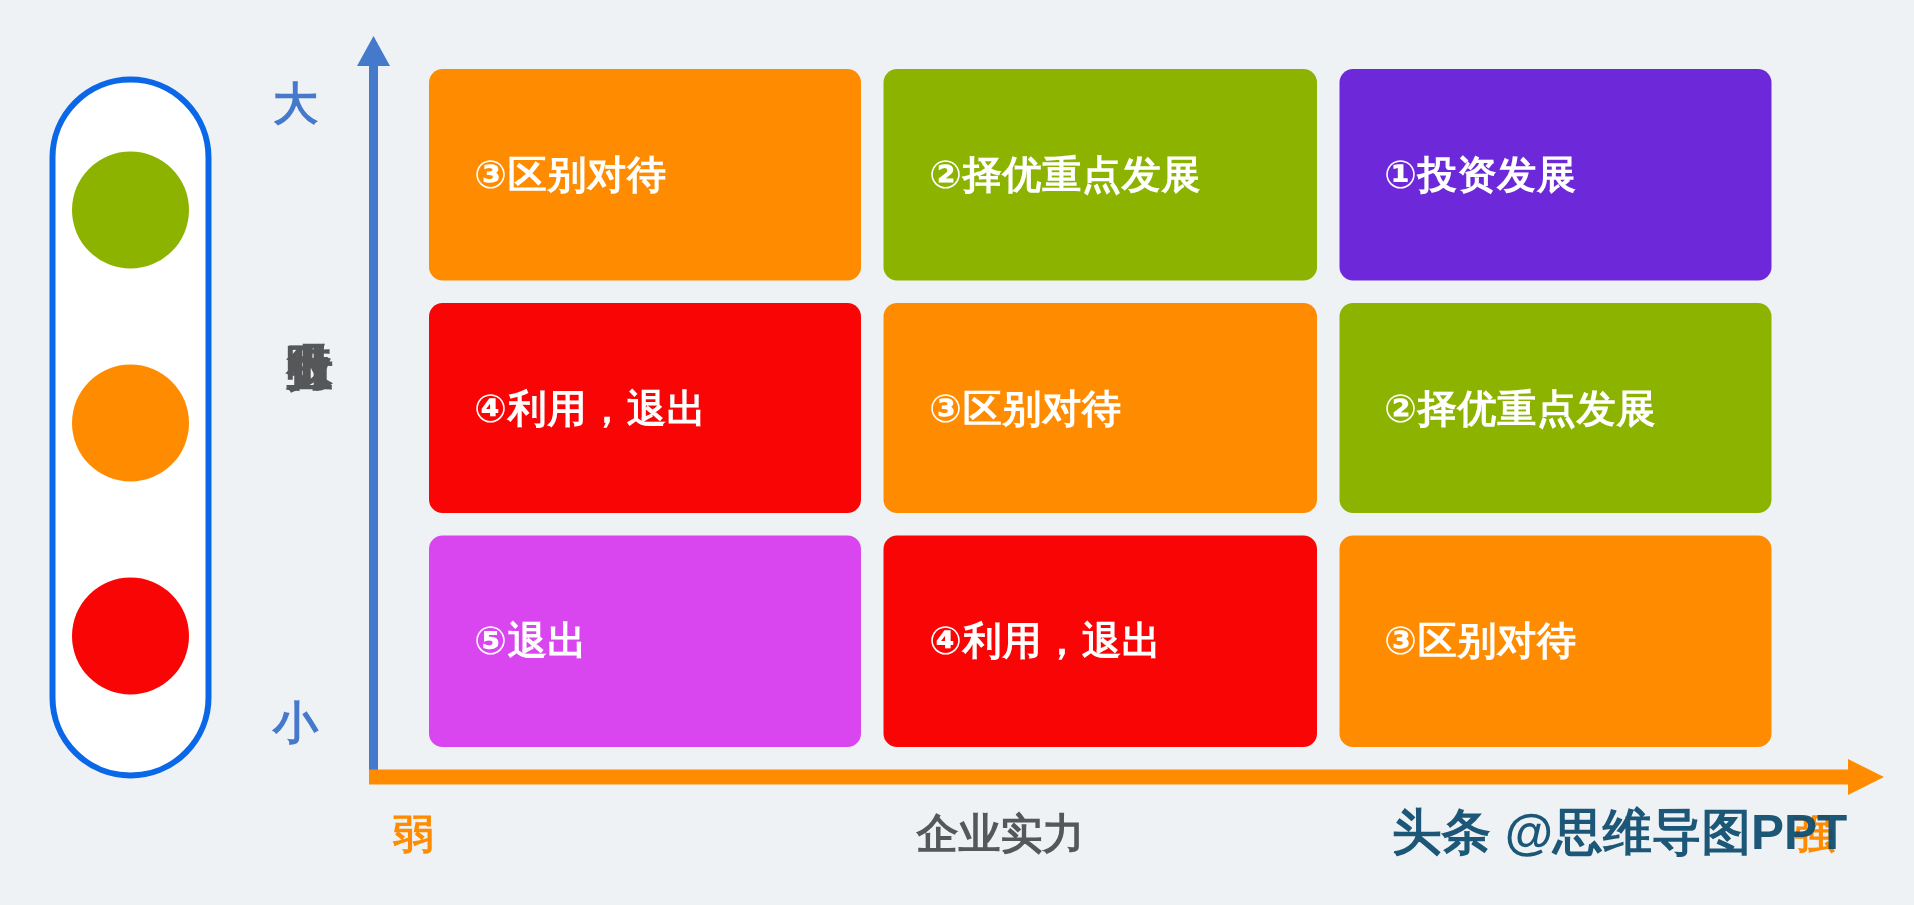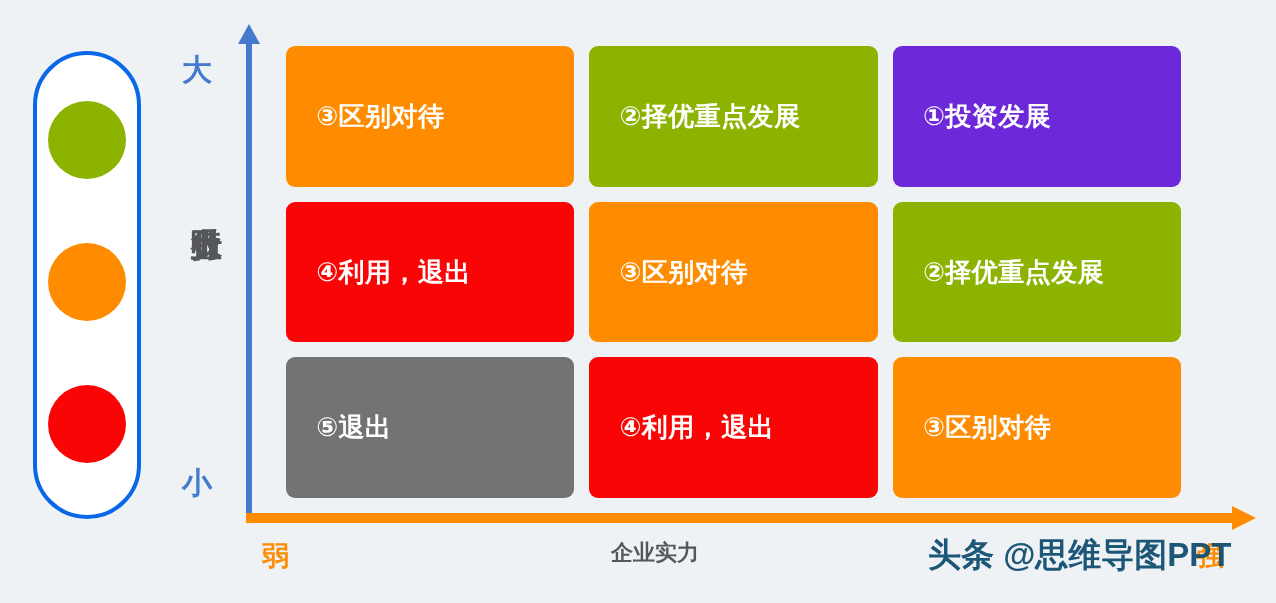--- a/index.html
+++ b/index.html
@@ -75,21 +75,21 @@
   #label-weak {
     position: absolute; left: 262px; top: 543px;
     color: #ff8c00; font-size: 27px; font-weight: bold; line-height: 1;
   }
   #label-strong {
     position: absolute; left: 1196px; top: 543px;
     color: #ff8c00; font-size: 27px; font-weight: bold; line-height: 1;
   }
   #x-axis-title {
     position: absolute; left: 611px; top: 542px;
-    color: #555759; font-size: 22px; font-weight: bold; line-height: 1;
+    color: #555759; font-size: 28px; font-weight: bold; line-height: 1;
   }
 
   
   #matrix {
     position: absolute; left: 286px; top: 46px;
     width: 895px; height: 452px;
     display: grid;
     grid-template-columns: repeat(3, 1fr);
     grid-template-rows: repeat(3, 1fr);
     column-gap: 15px;
@@ -154,21 +154,21 @@
       </div>
       <div class="cell" style="background: rgb(250, 5, 5);">
         <span class="cell-label">④利用，退出</span>
       </div>
       <div class="cell" style="background: rgb(255, 140, 0);">
         <span class="cell-label">③区别对待</span>
       </div>
       <div class="cell" style="background: rgb(140, 179, 0);">
         <span class="cell-label">②择优重点发展</span>
       </div>
-      <div class="cell" style="background: #737373; text-align: center;">
+      <div class="cell" style="background: #d946ef; text-align: center;">
         <span class="cell-label">⑤退出</span>
       </div>
       <div class="cell" style="background: rgb(250, 5, 5);">
         <span class="cell-label">④利用，退出</span>
       </div>
       <div class="cell" style="background: rgb(255, 140, 0);">
         <span class="cell-label">③区别对待</span>
       </div>
     </div>
 

